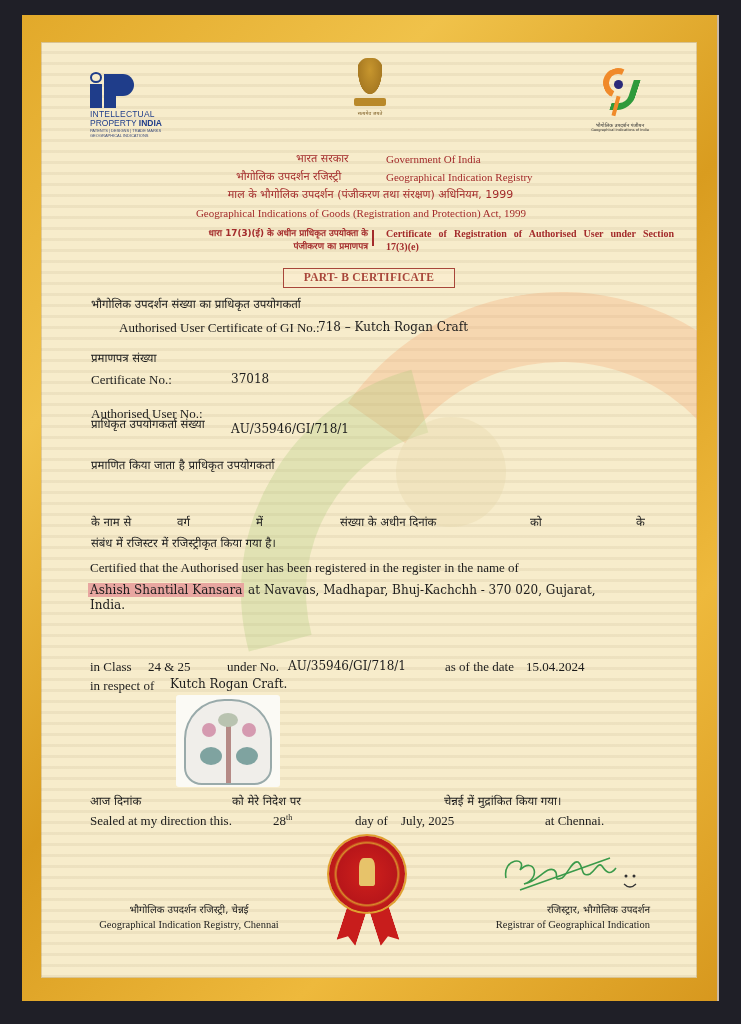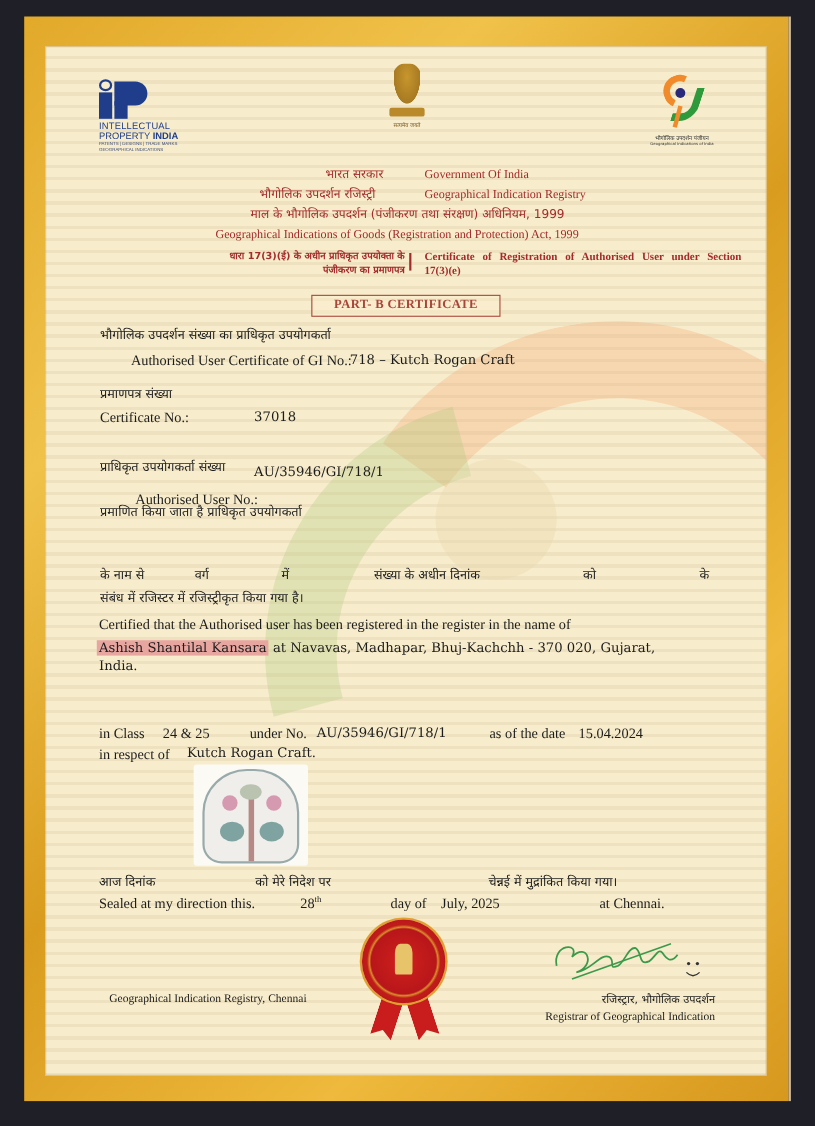--- a/index.html
+++ b/index.html
@@ -160,21 +160,21 @@
 
 <div class="abs lbl-hi" style="left:91px; top:296px;">भौगोलिक उपदर्शन संख्या का प्राधिकृत उपयोगकर्ता</div>
 <div class="abs cert-en" style="left:91px; top:320px;margin-left:28px;">Authorised User Certificate of GI No.:</div>
 <div class="abs body-en" style="left:318px; top:320px;">718 – Kutch Rogan Craft</div>
 
 <div class="abs lbl-hi" style="left:91px; top:350px;">प्रमाणपत्र संख्या</div>
 <div class="abs cert-en" style="left:91px; top:372px;">Certificate No.:</div>
 <div class="abs body-en" style="left:231px; top:372px;">37018</div>
 
 <div class="abs lbl-hi" style="left:91px; top:416px;">प्राधिकृत उपयोगकर्ता संख्या</div>
-<div class="abs cert-en" style="left:91px; top:446px;margin-left:32px;">Authorised User No.:</div>
+<div class="abs cert-en" style="left:91px; top:406px;">Authorised User No.:</div>
 <div class="abs body-en" style="left:231px; top:422px;">AU/35946/GI/718/1</div>
 
 <div class="abs lbl-hi" style="left:91px; top:457px;">प्रमाणित किया जाता है प्राधिकृत उपयोगकर्ता</div>
 
 <div class="abs lbl-hi" style="left:91px; top:514px;">के नाम से</div>
 <div class="abs lbl-hi" style="left:177px; top:514px;">वर्ग</div>
 <div class="abs lbl-hi" style="left:256px; top:514px;">में</div>
 <div class="abs lbl-hi" style="left:340px; top:514px;">संख्या के  अधीन दिनांक</div>
 <div class="abs lbl-hi" style="left:530px; top:514px;">को</div>
 <div class="abs lbl-hi" style="left:636px; top:514px;">के</div>
@@ -223,18 +223,19 @@
 
 <svg class="abs sig" viewBox="0 0 150 48">
   <path d="M8 30 C 4 10, 30 8, 22 22 C 36 8, 44 30, 26 36 C 40 34, 48 18, 56 22 C 62 26, 54 34, 64 30 C 70 26, 74 12, 80 14 C 86 18, 82 30, 92 26 C 98 22, 100 14, 104 18 C 108 24, 112 28, 118 20" stroke="#3a9a4a" stroke-width="1.6" fill="none"></path>
   <path d="M22 42 L 112 10" stroke="#3a9a4a" stroke-width="1.4" fill="none"></path>
   <circle cx="128" cy="28" r="1.5" fill="#333"></circle>
     <circle cx="136" cy="28" r="1.5" fill="#333"></circle>
   <path d="M126 36 Q 132 42 138 36" stroke="#333" stroke-width="1.2" fill="none"></path>
 </svg>
 
 <div class="abs footer-l">
+  <div class="foot-hi">भौगोलिक उपदर्शन रजिस्ट्री, चेन्नई</div>
   <div class="foot-en">Geographical Indication Registry, Chennai</div>
 </div>
 <div class="abs footer-r">
   <div class="foot-hi">रजिस्ट्रार, भौगोलिक उपदर्शन</div>
   <div class="foot-en">Registrar of Geographical Indication</div>
 </div>
 
 </body></html>

